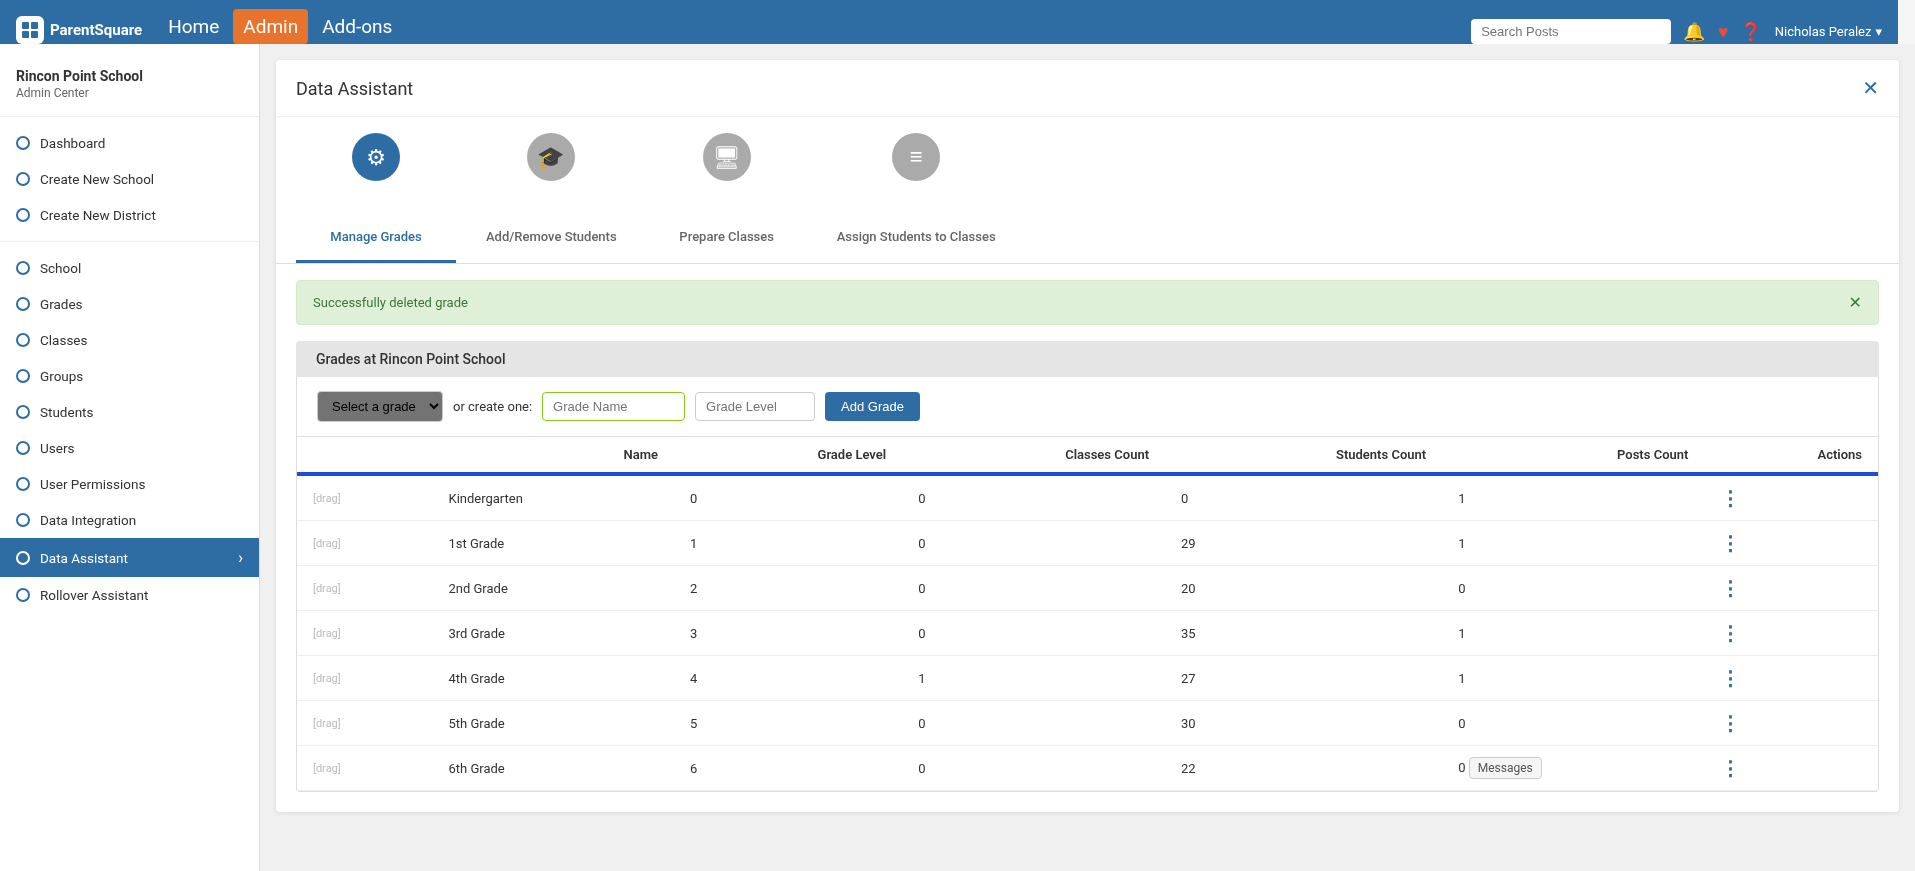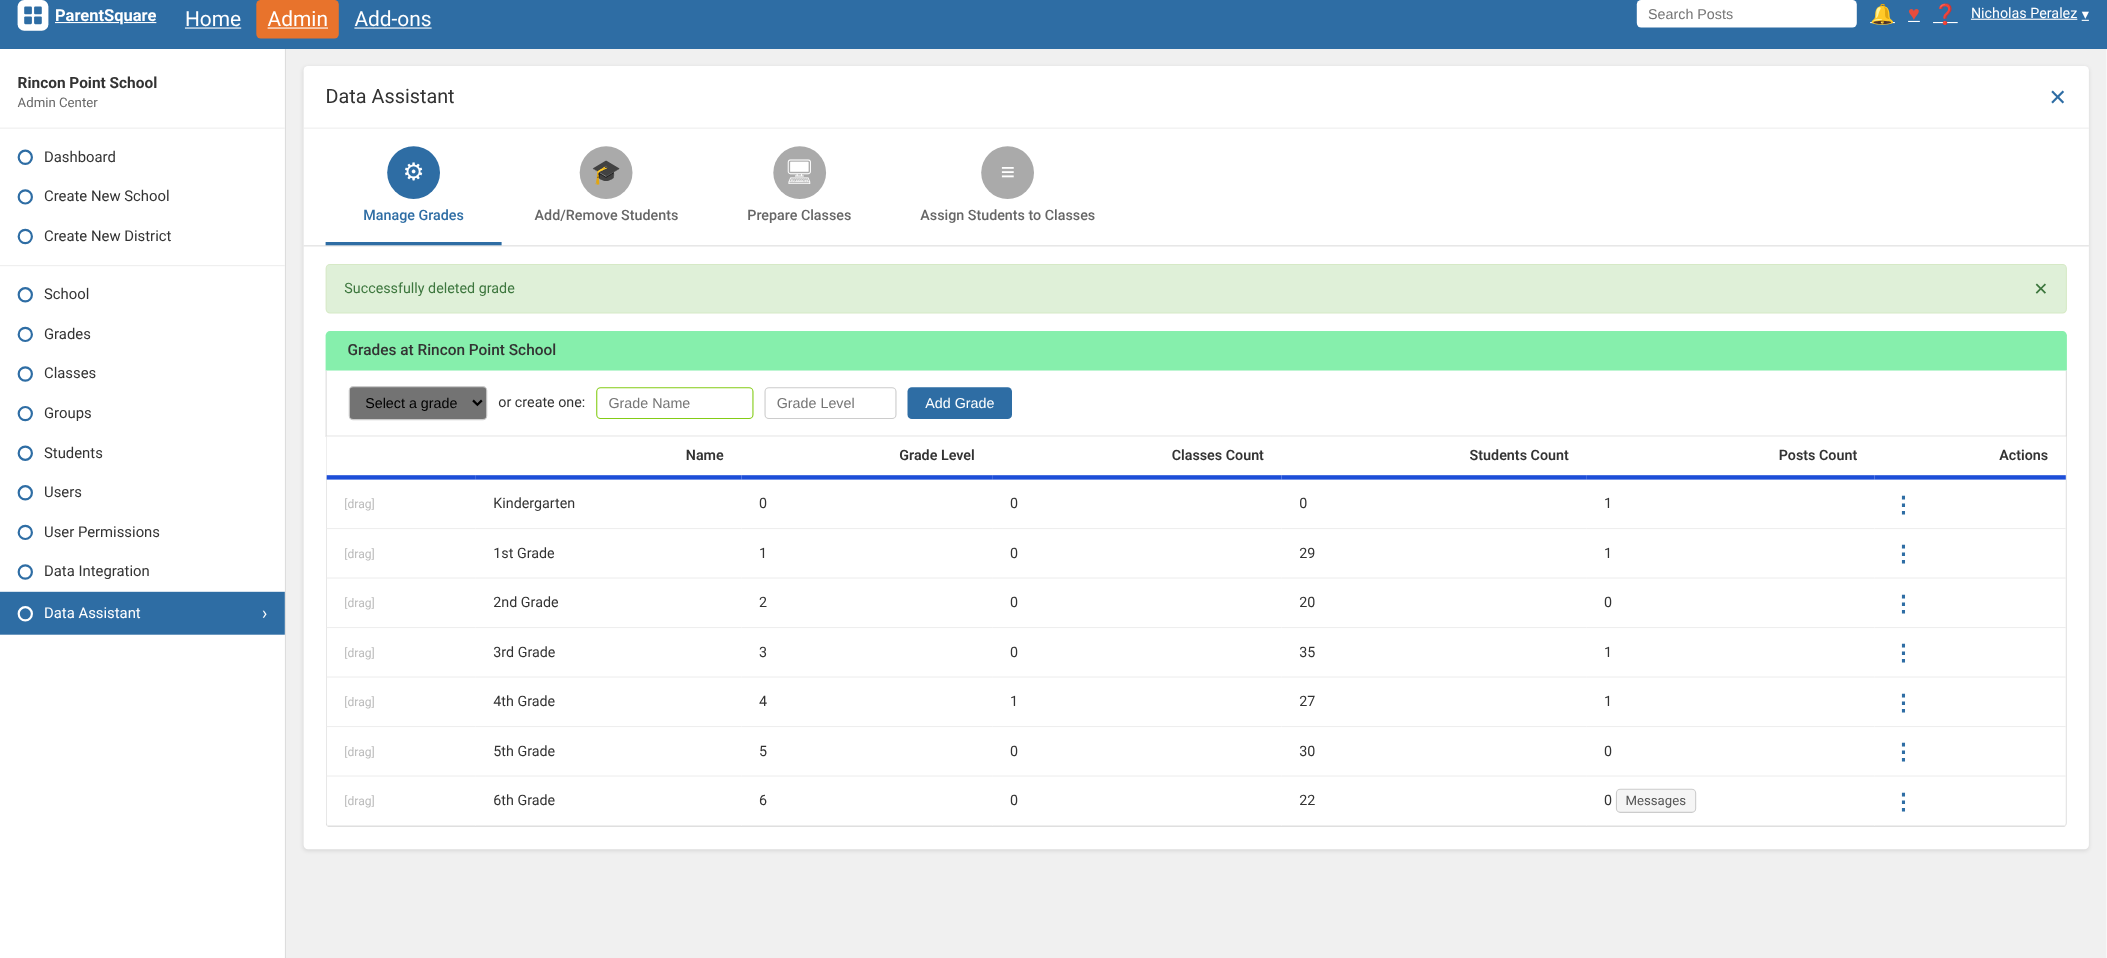--- a/index.html
+++ b/index.html
@@ -4,27 +4,26 @@
   <style>
     * { box-sizing: border-box; margin: 0; padding: 0; }
     body { font-family: -apple-system, BlinkMacSystemFont, 'Segoe UI', Roboto, sans-serif; font-size: 14px; background: #f5f5f5; }
 
     
     .top-nav {
       background: #2e6da4;
       color: white;
       height: 44px;
       display: flex;
-      align-items: flex-start;
+      align-items: flex-end;
       padding: 0 16px;
       gap: 16px;
       position: fixed;
-      top: 0; left: 0; right: 0;
+      top: 0; left: 0; right: 17px;
       z-index: 100;
-      text-decoration: underline;
     }
     .nav-logo {
       display: flex; align-items: center; gap: 6px;
       font-weight: bold; font-size: 15px; color: white;
     }
     .nav-logo-icon {
       width: 28px; height: 28px; background: white; border-radius: 6px;
       display: flex; align-items: center; justify-content: center;
     }
     .nav-logo-icon svg { width: 20px; height: 20px; }
@@ -104,34 +103,34 @@
       color: #666; font-size: 13px; min-width: 160px;
     }
     .tab.active { border-bottom: 3px solid #2e6da4; color: #2e6da4; }
     .tab-icon-circle {
       width: 48px; height: 48px; border-radius: 50%;
       display: flex; align-items: center; justify-content: center;
       font-size: 22px;
     }
     .tab.active .tab-icon-circle { background: #2e6da4; color: white; }
     .tab:not(.active) .tab-icon-circle { background: #aaa; color: white; }
-    .tab-label { font-size: 13px; font-weight: 500; }
+    .tab-label { font-size: 13px; font-weight: 500; margin-top: 40px; }
 
     
     .alert-success {
       background: #dff0d8; border: 1px solid #d6e9c6;
       color: #3c763d; padding: 12px 16px; margin: 16px 20px;
       border-radius: 4px; display: flex; align-items: center; justify-content: space-between;
       font-size: 13px;
     }
     .alert-close { cursor: pointer; color: #3c763d; font-size: 16px; }
 
     
     .section-header {
-      background: #86efac; padding: 10px 20px;
+      background: #e5e5e5; padding: 10px 20px;
       margin: 0 20px; border-radius: 4px 4px 0 0;
       font-size: 14px; font-weight: 500; color: #333;
     }
 
     
     .grade-form {
       padding: 14px 20px; margin: 0 20px;
       border: 1px solid #ddd; border-top: none;
       display: flex; align-items: center; gap: 10px;
       background: white;
@@ -263,20 +262,24 @@
     </div>
     <div class="sidebar-item">
       <span class="sidebar-dot"></span>
       <span>Data Integration</span>
     </div>
     <div class="sidebar-item active">
       <span class="sidebar-dot"></span>
       <span>Data Assistant</span>
       <span class="sidebar-arrow">›</span>
     </div>
+    <div class="sidebar-item">
+      <span class="sidebar-dot"></span>
+      <span>Rollover Assistant</span>
+    </div>
   </aside>
 
   <main class="main-content">
     <div class="panel">
 
       <div class="panel-header">
         <span class="panel-title">Data Assistant</span>
         <span class="panel-close">✕</span>
       </div>
 

